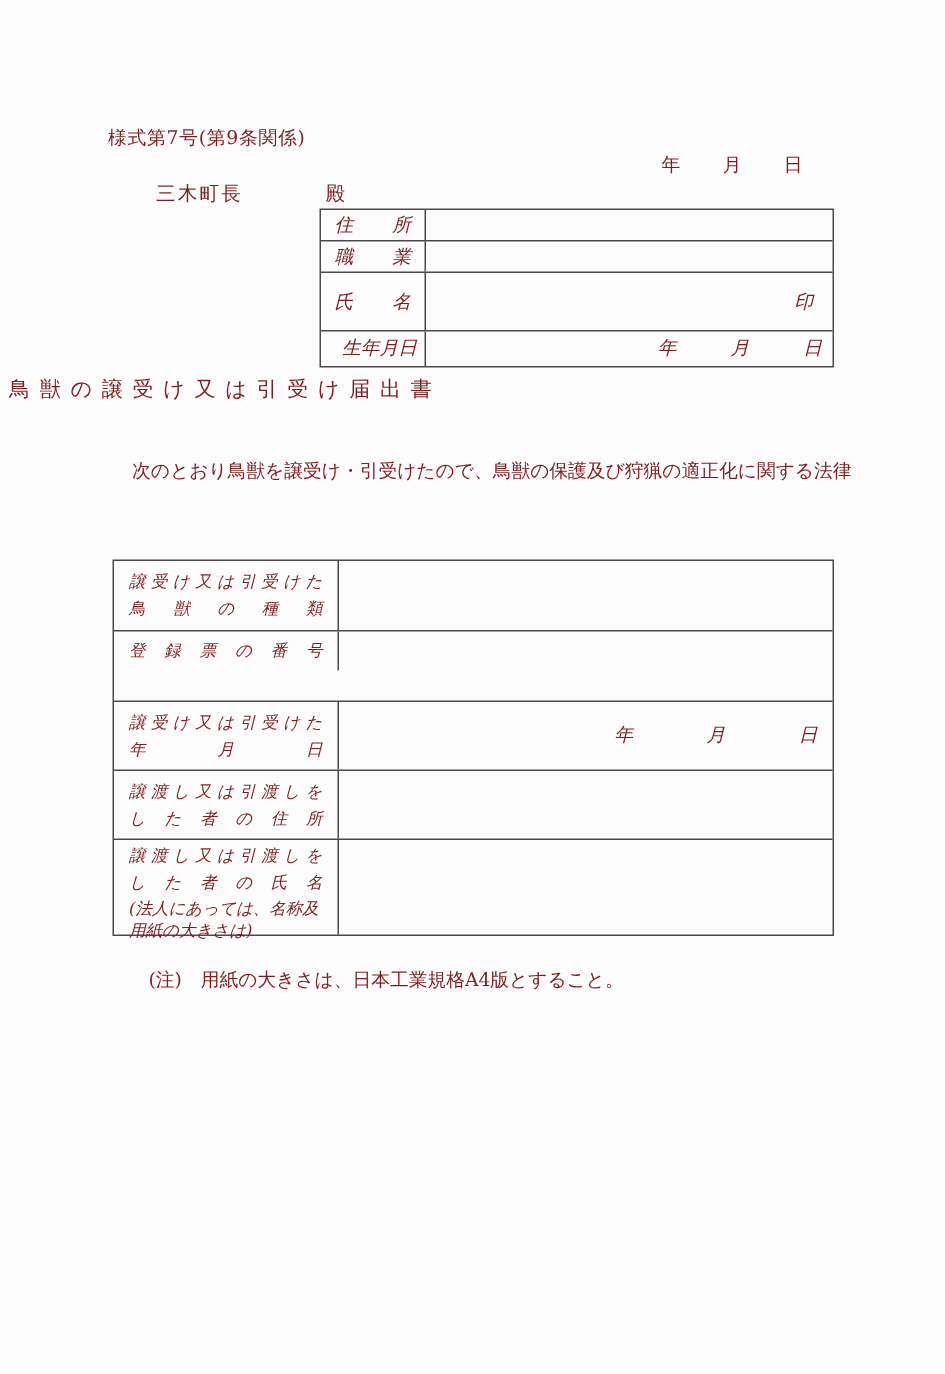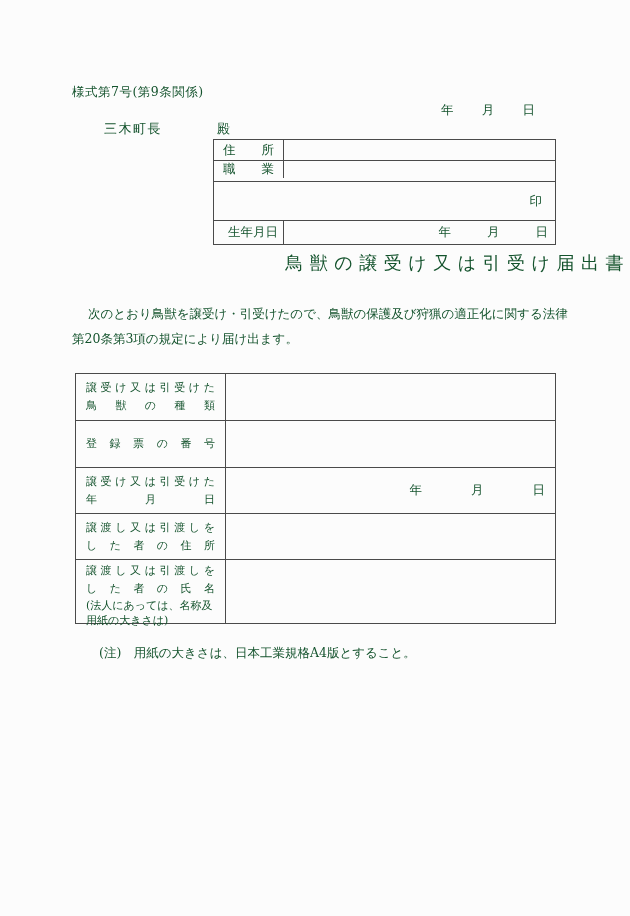--- a/index.html
+++ b/index.html
@@ -1,72 +1,72 @@
 <!DOCTYPE html>
 <html><head>
 <meta charset="utf-8">
 <style>
   html,body { margin:0; padding:0; background:#e8e8e8; }
   .page {
     position:relative;
     width:630px; height:916px;
     margin:0 auto;
     background:#fcfcfc;
-    color:#14532d;
+    color:#7f1d1d;
     font-family:"DejaVu Serif","Liberation Serif",serif;
     font-size:12.5px;
     overflow:hidden;
   }
   .abs { position:absolute; }
 
   
   .form-number { left:72px; top:84px; letter-spacing:0.5px; }
   .date-top { left:441px; top:102px; width:94px; display:flex; justify-content:space-between; }
   .addr-name { left:104px; top:120px; font-size:13px; letter-spacing:1.5px; }
   .addr-hon  { left:217px; top:120px; font-size:13px; }
 
   
   .tbl { border:1px solid #4a4a4a; display:flex; flex-direction:column; box-sizing:border-box; }
-  .row { display:flex; box-sizing:border-box; }
+  .row { display:flex; box-sizing:border-box;font-style:italic; }
   .row + .row { border-top:1px solid #4a4a4a; }
   .cell { box-sizing:border-box; }
   .label-cell {
     border-right:1px solid #4a4a4a;
     display:flex; flex-direction:column; justify-content:center;
   }
   .label-cell .line { width:100%; box-sizing:border-box; }
   .jl { text-align:justify; text-align-last:justify; }
   .value-cell { flex:1; display:flex; align-items:center; }
   .ymd { justify-content:flex-end; }
   .ymd span { display:inline-block; }
 
   
   .tbl-applicant { left:213px; top:139px; width:343px; }
   .tbl-applicant .label-cell { width:70px; padding:0 9px; }
   .tbl-applicant .r-address   { height:20px; }
-  .tbl-applicant .r-occupation{ height:21px;flex-direction:column; }
+  .tbl-applicant .r-occupation{ height:21px; }
   .tbl-applicant .r-name      { height:39px; }
   .tbl-applicant .r-birth     { height:24px; }
   .tbl-applicant .seal-cell { justify-content:flex-end; padding-right:13px; }
   .tbl-applicant .ymd { gap:36px; padding-right:7px; }
   .tbl-applicant .r-birth .label-cell { padding:0 5px;text-align:right; }
 
   
-  .doc-title { left:0; top:251px; width:630px; text-align:right;
-               font-size:18px; letter-spacing:6.5px; text-indent:6px; }
+  .doc-title { left:0; top:251px; width:630px; text-align:left;
+               font-size:14px; letter-spacing:6.5px; text-indent:6px; }
   .body-l1 { left:88px; top:306px; }
   .body-l2 { left:72px; top:331px; }
 
   
   .tbl-detail { left:75px; top:373px; width:481px; }
   .tbl-detail .label-cell { width:150px; padding:4px 10px; }
   .tbl-detail .label-cell .line { line-height:18px; font-size:11px; }
   .tbl-detail .label-cell .small { font-size:11px; line-height:15px; text-align:center; text-align-last:left; }
   .tbl-detail .r-species  { height:46px; }
-  .tbl-detail .r-regno    { height:47px; }
+  .tbl-detail .r-regno    { height:47px;flex-direction:column; }
   .tbl-detail .r-date     { height:46px; }
   .tbl-detail .r-fromaddr { height:46px; }
   .tbl-detail .r-fromname { height:64px; }
   .tbl-detail .r-fromname .label-cell { padding:2px 10px; justify-content:flex-start; }
   .tbl-detail .ymd { gap:49px; padding-right:10px; }
 
   
   .note { left:99px; top:645px; }
 </style>
 </head>
@@ -92,40 +92,42 @@
       </div>
       <div class="cell value-cell"></div>
     </div>
     <div class="row r-occupation">
       <div class="cell label-cell">
         <div class="line jl">職　業</div>
       </div>
       <div class="cell value-cell"></div>
     </div>
     <div class="row r-name">
+      <div class="cell label-cell">
+        <div class="line jl">氏　名</div>
+      </div>
       <div class="cell value-cell seal-cell">
         <span>印</span>
       </div>
     </div>
     <div class="row r-birth">
       <div class="cell label-cell">
         <div class="line">生年月日</div>
       </div>
       <div class="cell value-cell ymd">
         <span>年</span>
         <span>月</span>
         <span>日</span>
       </div>
     </div>
   </div>
 
   <div class="abs doc-title">鳥獣の譲受け又は引受け届出書</div>
 
   <div class="abs body-l1">次のとおり鳥獣を譲受け・引受けたので、鳥獣の保護及び狩猟の適正化に関する法律</div>
-  <div class="abs body-l2">第20条第3項の規定により届け出ます。</div>
 
   <div class="abs tbl tbl-detail">
 
     <div class="row r-species">
       <div class="cell label-cell">
         <div class="line jl">譲受け又は引受けた</div>
         <div class="line jl">鳥　獣　の　種　類</div>
       </div>
       <div class="cell value-cell"></div>
     </div>

